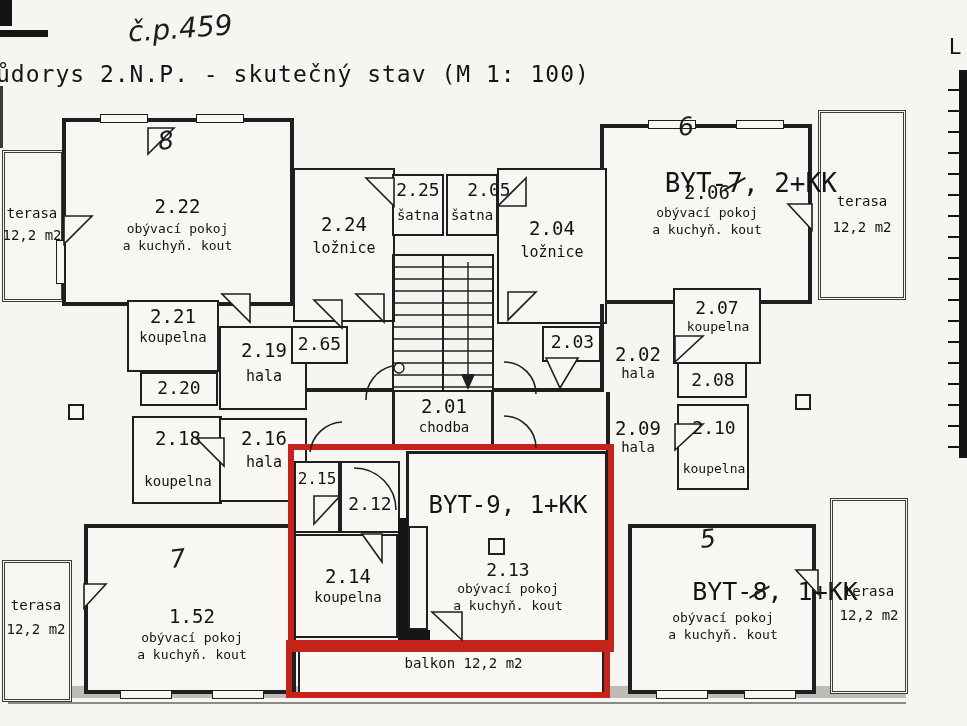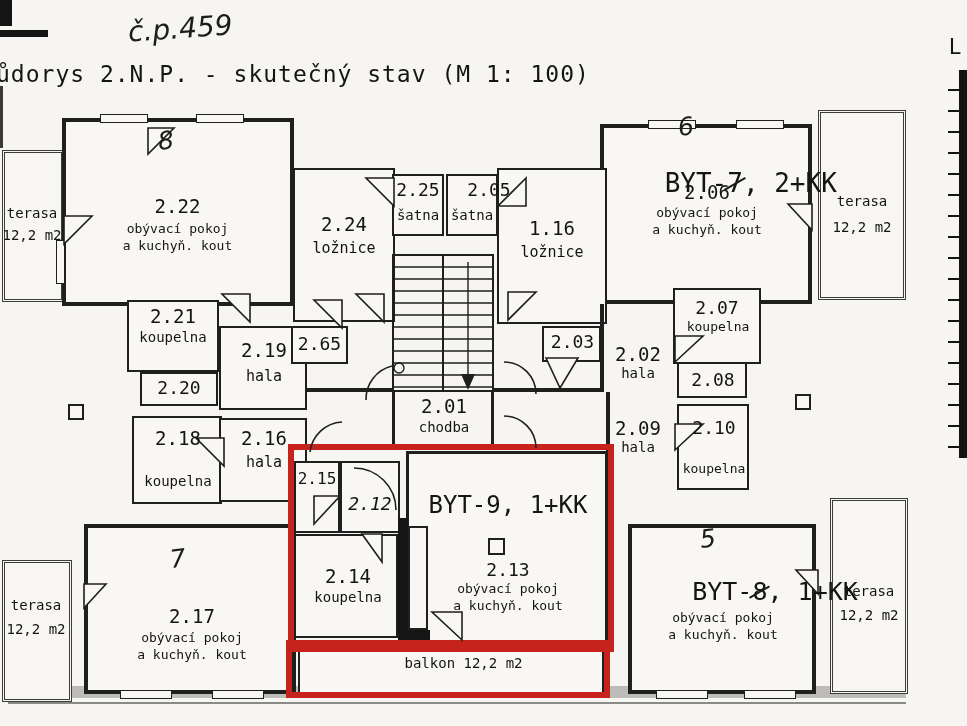--- a/index.html
+++ b/index.html
@@ -160,21 +160,21 @@
   <div class="lbl lblz" style="left:602px;top:182px;width:210px;font-size:19px;">2.06</div>
   <div class="lbl lblz" style="left:602px;top:206px;width:210px;font-size:13px;">obývací pokoj</div>
   <div class="lbl lblz" style="left:602px;top:223px;width:210px;font-size:13px;">a kuchyň. kout</div>
 
   <div class="lbl lblz" style="left:293px;top:214px;width:102px;font-size:19px;">2.24</div>
   <div class="lbl lblz" style="left:293px;top:240px;width:102px;font-size:15px;">ložnice</div>
   <div class="lbl lblz" style="left:390px;top:180px;width:56px;font-size:18px;">2.25</div>
   <div class="lbl lblz" style="left:390px;top:208px;width:56px;font-size:14px;">šatna</div>
   <div class="lbl lblz" style="left:444px;top:180px;width:56px;font-size:18px;margin-left:17px;">2.05</div>
   <div class="lbl lblz" style="left:444px;top:208px;width:56px;font-size:14px;">šatna</div>
-  <div class="lbl lblz" style="left:497px;top:218px;width:110px;font-size:19px;">1.16</div>
+  <div class="lbl lblz" style="left:497px;top:218px;width:110px;font-size:19px;">2.04</div>
   <div class="lbl lblz" style="left:497px;top:244px;width:110px;font-size:15px;">ložnice</div>
 
   <div class="lbl lblz" style="left:0;top:206px;width:64px;font-size:14px;">terasa</div>
   <div class="lbl lblz" style="left:0;top:228px;width:64px;font-size:14px;">12,2 m2</div>
   <div class="lbl lblz" style="left:818px;top:194px;width:88px;font-size:14px;">terasa</div>
   <div class="lbl lblz" style="left:818px;top:220px;width:88px;font-size:14px;">12,2 m2</div>
   <div class="lbl lblz" style="left:2px;top:598px;width:68px;font-size:14px;">terasa</div>
   <div class="lbl lblz" style="left:2px;top:622px;width:68px;font-size:14px;">12,2 m2</div>
   <div class="lbl lblz" style="left:830px;top:584px;width:78px;font-size:14px;">terasa</div>
   <div class="lbl lblz" style="left:830px;top:608px;width:78px;font-size:14px;">12,2 m2</div>
@@ -199,30 +199,30 @@
   <div class="lbl lblz" style="left:675px;top:298px;width:84px;font-size:18px;">2.07</div>
   <div class="lbl lblz" style="left:675px;top:320px;width:86px;font-size:13px;">koupelna</div>
   <div class="lbl lblz" style="left:679px;top:370px;width:68px;font-size:18px;">2.08</div>
   <div class="lbl lblz" style="left:602px;top:418px;width:72px;font-size:19px;">2.09</div>
   <div class="lbl lblz" style="left:602px;top:440px;width:72px;font-size:14px;">hala</div>
   <div class="lbl lblz" style="left:679px;top:418px;width:70px;font-size:18px;">2.10</div>
   <div class="lbl lblz" style="left:679px;top:462px;width:70px;font-size:13px;">koupelna</div>
 
   <div class="lbl lblz" style="left:408px;top:492px;width:200px;font-size:24px;">BYT-9, 1+KK</div>
   <div class="lbl lblz" style="left:294px;top:470px;width:46px;font-size:16px;">2.15</div>
-  <div class="lbl lblz" style="left:340px;top:494px;width:60px;font-size:18px;font-style:italic;">2.12</div>
+  <div class="lbl lblz" style="left:340px;top:494px;width:60px;font-size:18px;">2.12</div>
   <div class="lbl lblz" style="left:298px;top:566px;width:100px;font-size:19px;">2.14</div>
   <div class="lbl lblz" style="left:298px;top:590px;width:100px;font-size:14px;">koupelna</div>
   <div class="lbl lblz" style="left:410px;top:560px;width:196px;font-size:18px;">2.13</div>
   <div class="lbl lblz" style="left:410px;top:582px;width:196px;font-size:13px;">obývací pokoj</div>
   <div class="lbl lblz" style="left:410px;top:599px;width:196px;font-size:13px;">a kuchyň. kout</div>
   <div class="lbl lblz" style="left:300px;top:656px;width:327px;font-size:14px;">balkon 12,2 m2</div>
 
   <div class="hand lblz" style="left:170px;top:544px;font-size:25px;">7</div>
-  <div class="lbl lblz" style="left:88px;top:606px;width:208px;font-size:19px;">2.17</div>
+  <div class="lbl lblz" style="left:88px;top:606px;width:208px;font-size:19px;">1.52</div>
   <div class="lbl lblz" style="left:88px;top:631px;width:208px;font-size:13px;">obývací pokoj</div>
   <div class="lbl lblz" style="left:88px;top:648px;width:208px;font-size:13px;">a kuchyň. kout</div>
 
   <div class="lbl lblz" style="left:632px;top:550px;width:185px;font-size:25px;">
     <span>BYT-</span><span class="struck">8</span><span>, 1+KK</span>
   </div>
   <div class="hand lblz" style="left:700px;top:524px;font-size:25px;">5</div>
   <div class="lbl lblz" style="left:630px;top:611px;width:186px;font-size:13px;">obývací pokoj</div>
   <div class="lbl lblz" style="left:630px;top:628px;width:186px;font-size:13px;">a kuchyň. kout</div>
 

